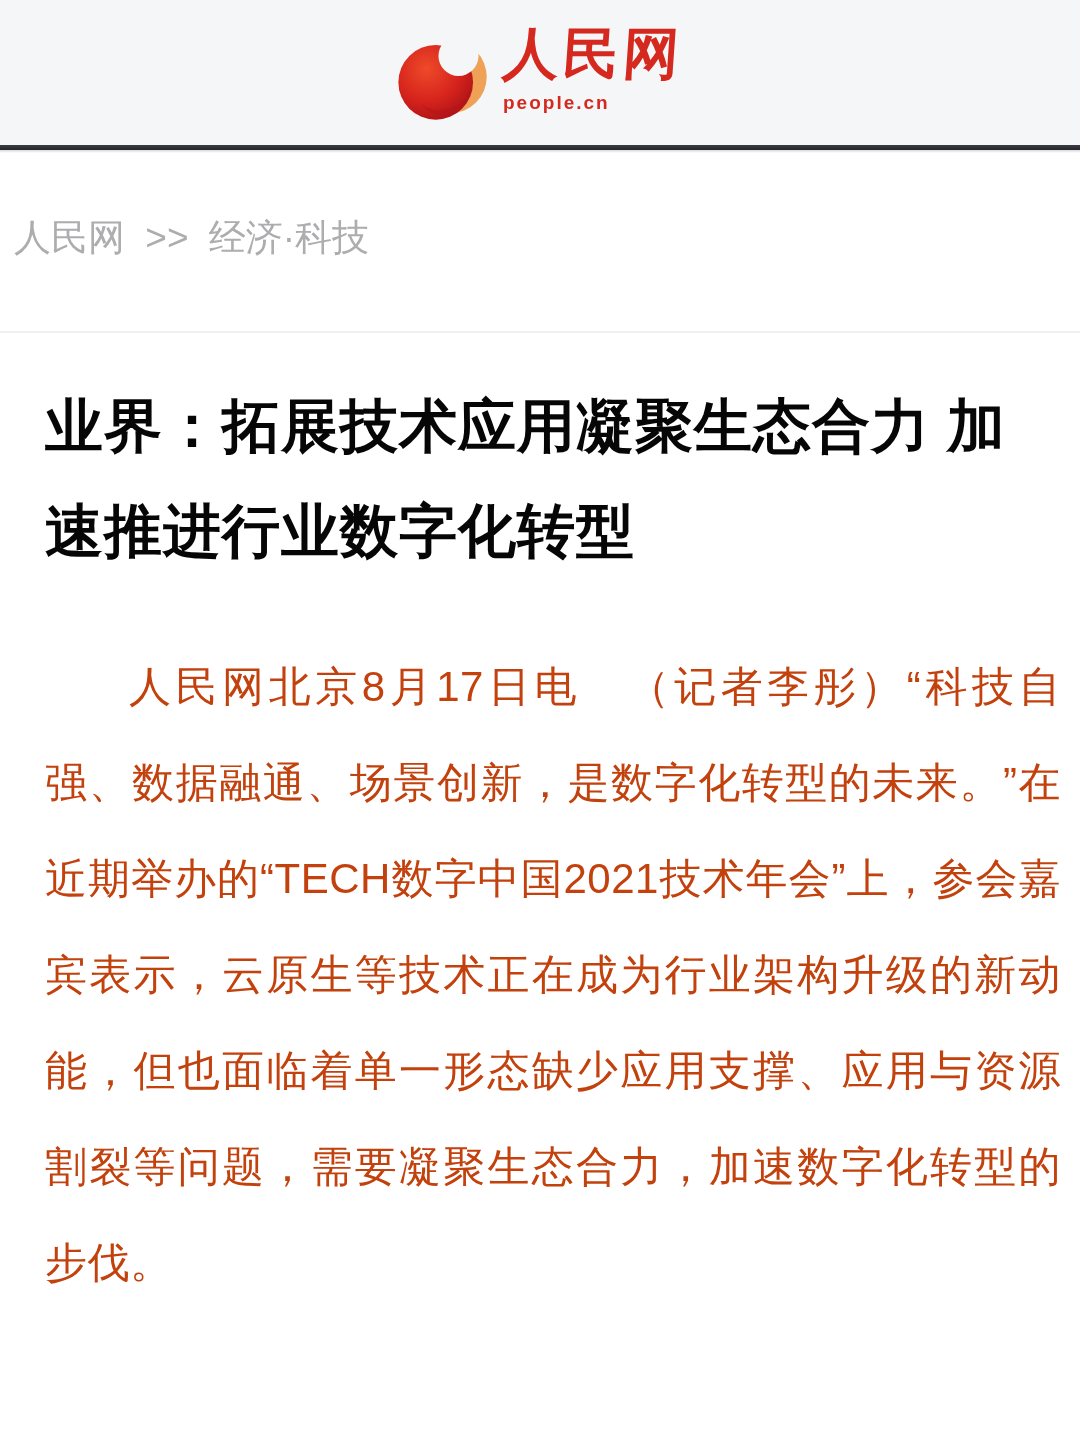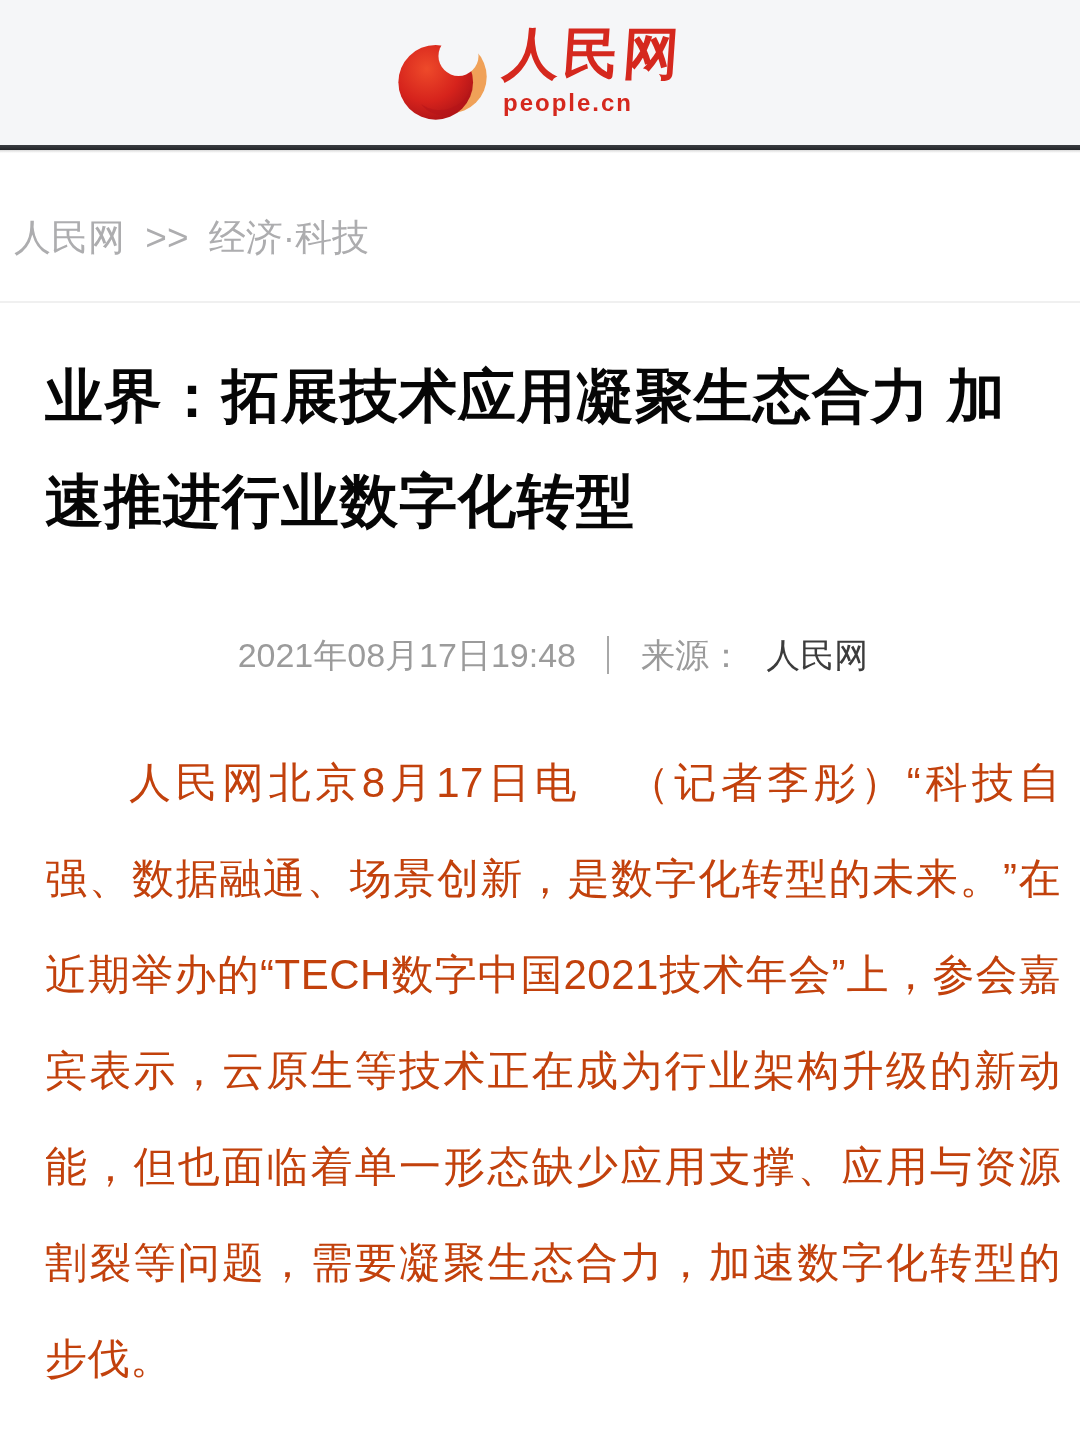--- a/index.html
+++ b/index.html
@@ -17,29 +17,29 @@
   }
   .logo { display:flex; align-items:flex-start; cursor:pointer; }
   .logo-mark { width:92px; height:102px; margin-top:4px; }
   .logo-text { display:flex; flex-direction:column; align-items:flex-start; margin-left:14px; }
   .logo-cn {
     font-size:56px; font-weight:bold; color:#d5281e;
     letter-spacing:4px; line-height:68px;
     transform:skewX(-4deg);
   }
   .logo-domain {
-    font-size:24px; font-weight:bold; color:#d5281e;
+    font-size:19px; font-weight:bold; color:#d5281e;
     letter-spacing:2px; line-height:30px; margin-top:0;
   }
   .header-rule { height:5px; background:linear-gradient(#3a3d42,#24262a); }
   .header-rule-shadow { height:3px; background:linear-gradient(#d9d9d9,#ffffff); }
 
   
   .breadcrumb-bar {
-    height:150px; background:#ffffff;
+    height:180px; background:#ffffff;
     padding:60px 0 0 14px;
     border-bottom:2px solid #f0f0f0;
     font-size:37px; color:#adadaf;
   }
   .breadcrumb-bar span { color:#adadaf; }
   .crumb-link { cursor:pointer; }
   .crumb-sep { margin:0 10px; }
 
   
   .article { padding:0 19px 0 45px; background:#ffffff; }
@@ -97,21 +97,15 @@
 
 <nav class="breadcrumb-bar">
   <span class="crumb-link">人民网</span>
   <span class="crumb-sep">&gt;&gt;</span>
   <span class="crumb-link">经济·科技</span>
 </nav>
 
 <main class="article">
   <h1 class="article-title">业界：拓展技术应用凝聚生态合力 加速推进行业数字化转型</h1>
 
-  <div class="article-meta">
-    <span>2021年08月17日19:48</span>
-    <span class="meta-sep"></span>
-    <span class="meta-source-label">来源：</span>
-    <span class="meta-source">人民网</span>
-  </div>
 
   <p class="article-body">人民网北京8月17日电　（记者李彤）“科技自强、数据融通、场景创新，是数字化转型的未来。”在近期举办的“TECH数字中国2021技术年会”上，参会嘉宾表示，云原生等技术正在成为行业架构升级的新动能，但也面临着单一形态缺少应用支撑、应用与资源割裂等问题，需要凝聚生态合力，加速数字化转型的步伐。</p>
 </main>
 
 </body></html>

